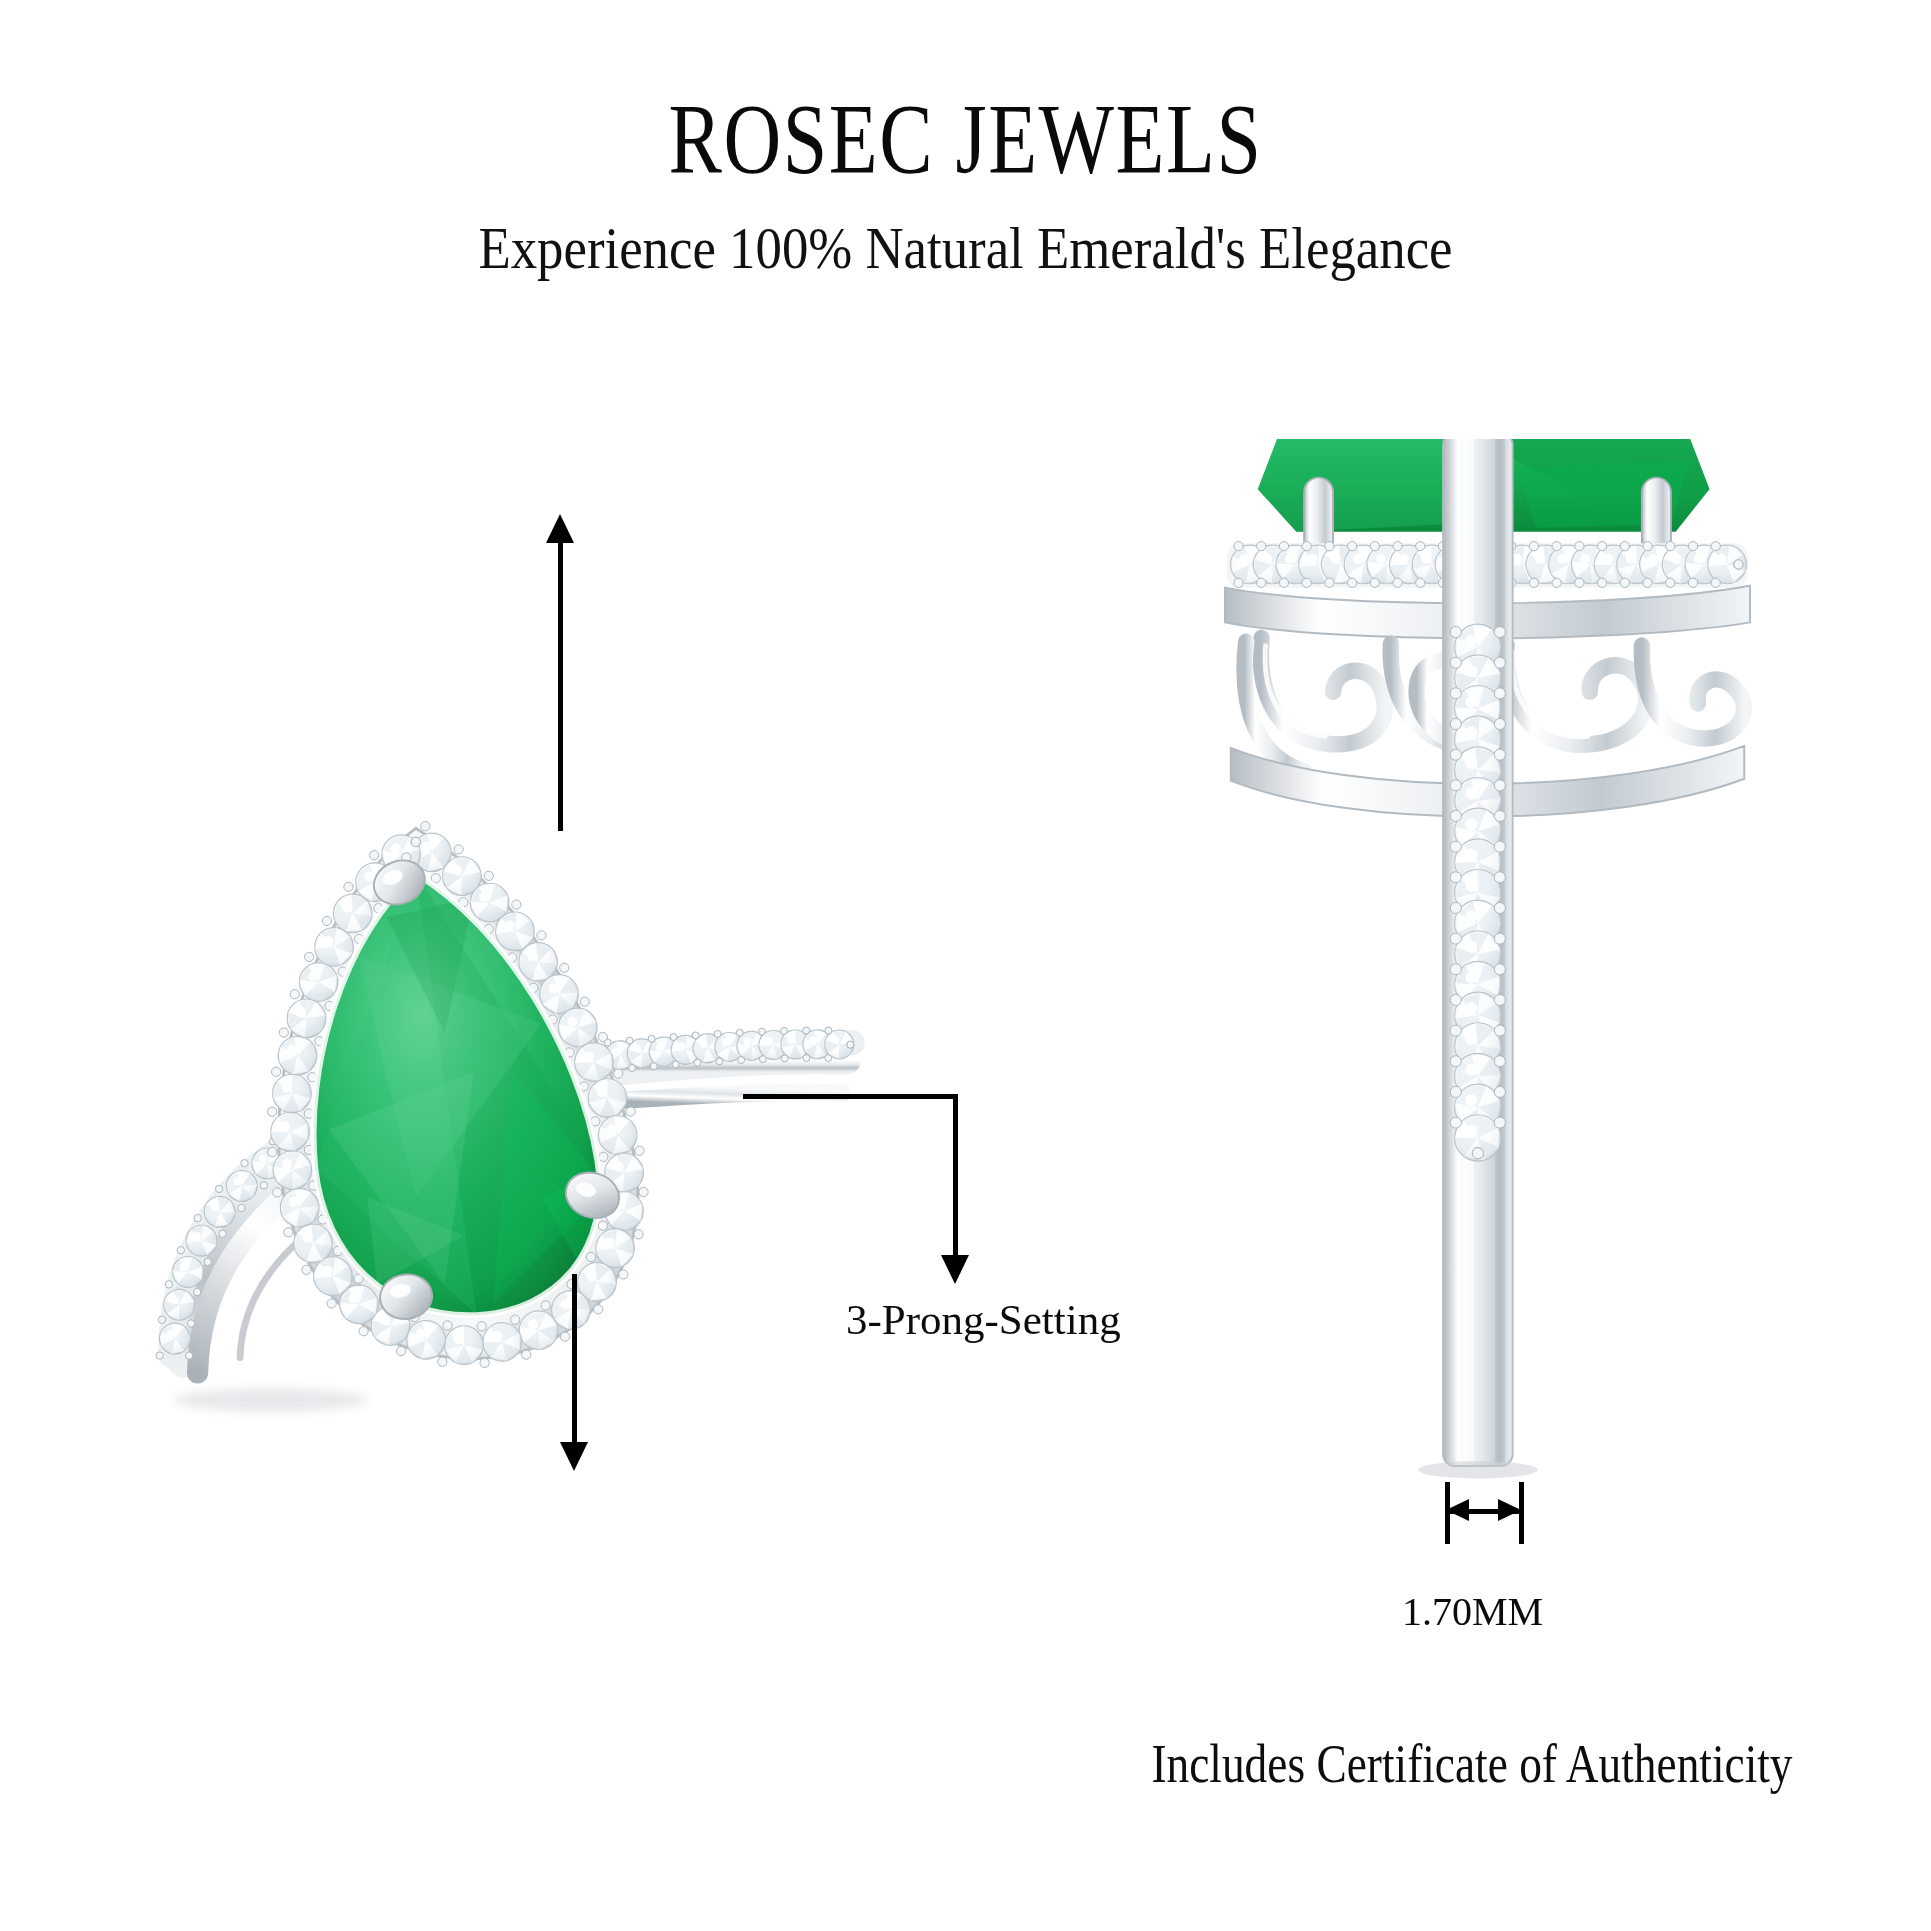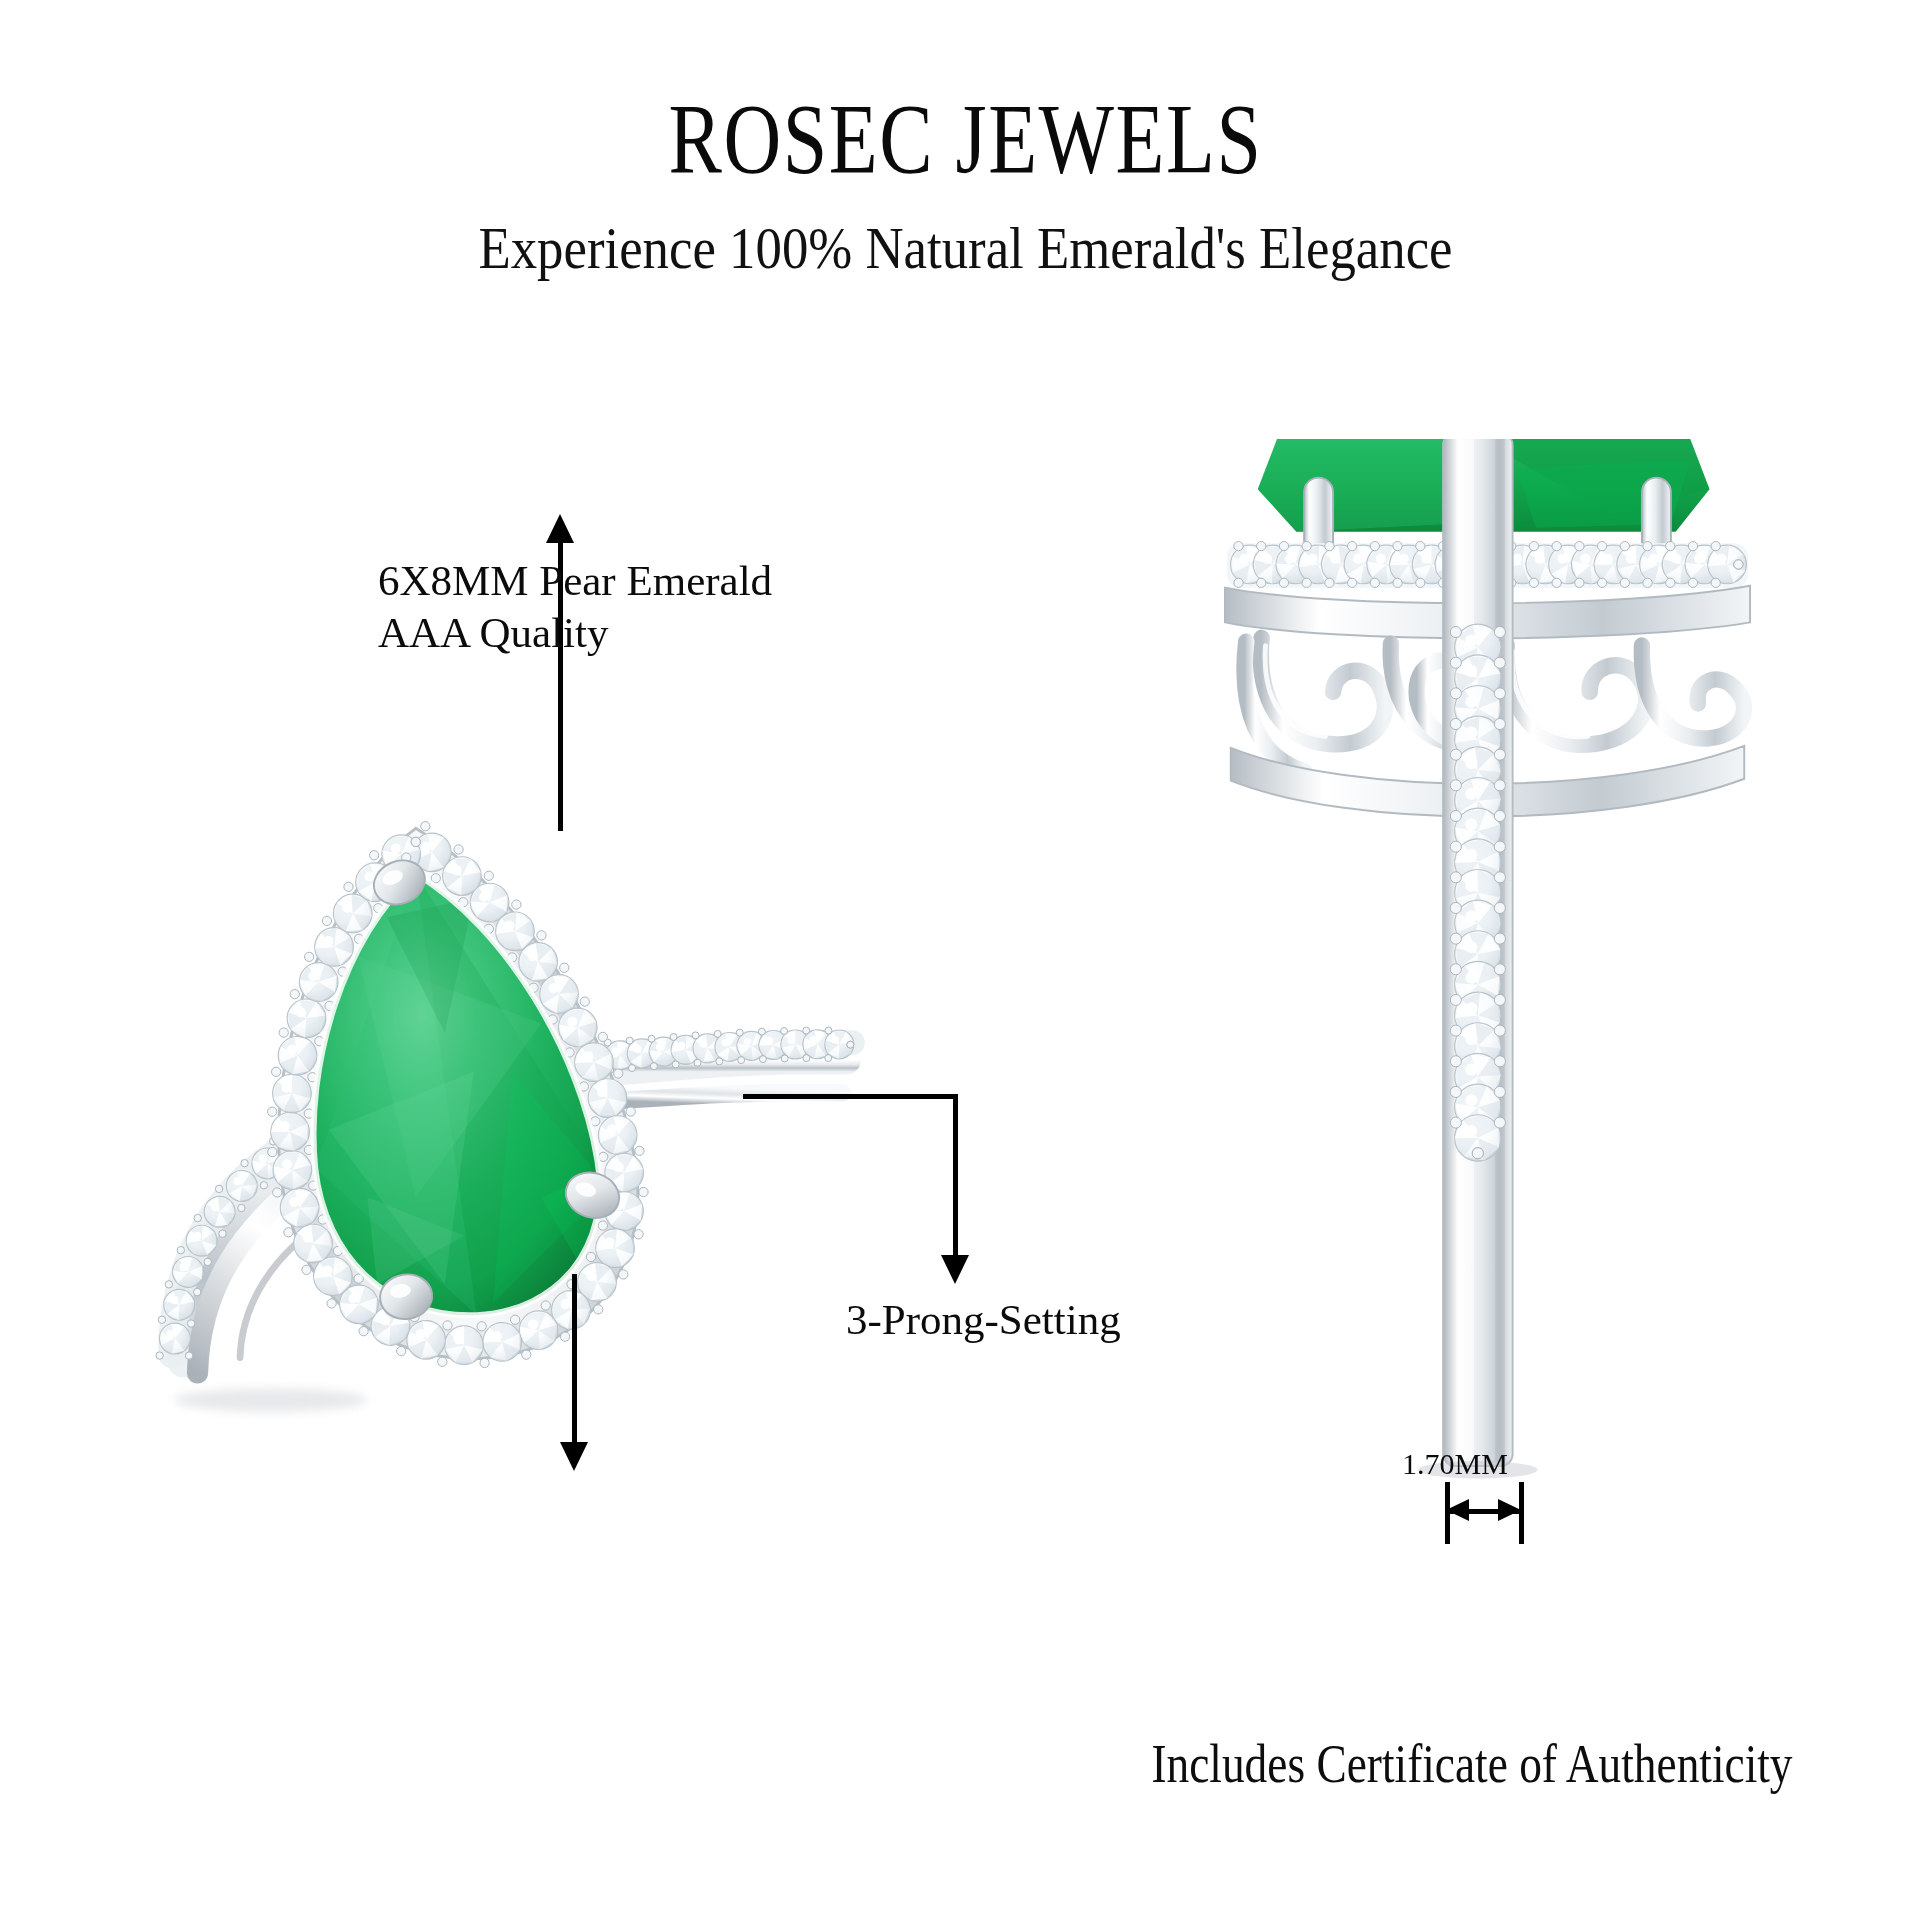--- a/index.html
+++ b/index.html
@@ -34,21 +34,21 @@
     transform-origin:50% 50%;
     line-height:1.15;
     color:#111;
   }
 
   
   .anno{position:absolute;font-size:43px;line-height:1.22;color:#0b0b0b;white-space:pre;}
   #anno-stone{left:378px;top:555px;}
   #anno-moiss{left:410px;top:1477px;}
   #anno-prong{left:846px;top:1294px;}
-  #anno-mm{left:1402px;top:1446px;font-size:30px;}
+  #anno-mm{left:1402px;top:1588px;font-size:40px;}
 
   
   .foot-left{
     position:absolute;left:116px;top:1685px;width:850px;text-align:center;
   }
   .foot-left .l1{font-size:54px;transform:scaleX(.82);transform-origin:50% 50%;display:block;line-height:1.15;}
   .foot-left .l2{font-size:43px;transform:scaleX(.85);transform-origin:50% 50%;display:block;line-height:1.3;margin-top:5.8px;}
   .foot-right{
     position:absolute;left:1023px;top:1733px;width:898px;text-align:center;
     font-size:54px;transform:scaleX(.84);transform-origin:50% 50%;line-height:1.15;
@@ -1567,22 +1567,20 @@
         <circle cx="322.8" cy="708.2352905273438" r="5.76" fill="#f4f7f9" stroke="#aab3ba" stroke-width="1"></circle>
         <circle cx="300" cy="740" r="5.76" fill="#f4f7f9" stroke="#aab3ba" stroke-width="1"></circle>
         <circle cx="300" cy="740" r="5.76" fill="#f4f7f9" stroke="#aab3ba" stroke-width="1"></circle>
       </g>
 
     <ellipse cx="300" cy="1068" rx="62" ry="9" fill="#c7ccd1" opacity=".5"></ellipse>
   </svg>
 
   <div class="leader v-line" style="left:558px;top:541px;height:290px;"></div>
   <div class="arrowhead ah-up" style="left:546px;top:514px;"></div>
-  <div class="anno" id="anno-stone"><span>6X8MM Pear Emerald</span>
-<span>AAA Quality</span></div>
 
   <div class="leader h-line" style="left:743px;top:1094px;width:214px;"></div>
   <div class="leader v-line" style="left:953px;top:1094px;height:166px;"></div>
   <div class="arrowhead ah-down" style="left:941px;top:1255px;"></div>
   <div class="anno" id="anno-prong">3-Prong-Setting</div>
 
   <div class="leader v-line" style="left:572px;top:1274px;height:174px;"></div>
   <div class="arrowhead ah-down" style="left:560px;top:1442px;"></div>
 
   <div class="tick" style="left:1445px;top:1482px;"></div>

